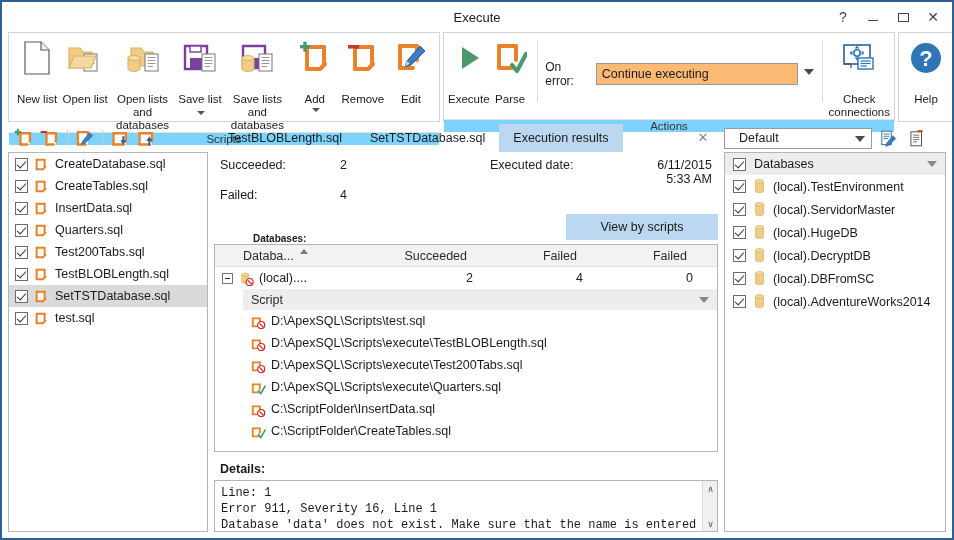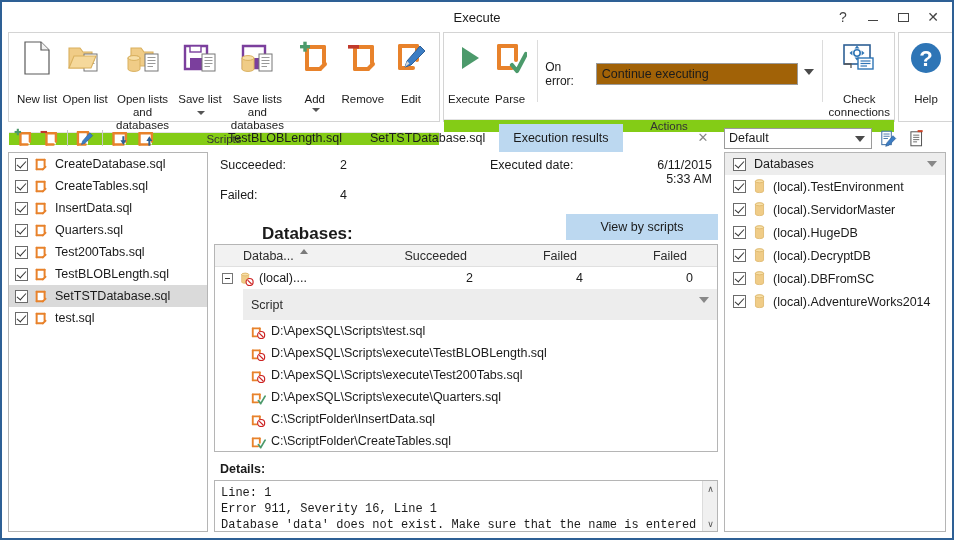--- a/index.html
+++ b/index.html
@@ -69,21 +69,21 @@
     flex-direction: column;
   }
   .rgroup-body {
     flex: 1;
     display: flex;
     align-items: flex-start;
     padding: 3px 4px 0 4px;
   }
   .rgroup-title {
     height: 17px;
-    background: #84cc16;
+    background: #7dd3fc;
     border-top: 1px solid #e2e2e2;
     font-size: 11.5px;
     color: #333;
     display: flex; align-items: center; justify-content: center;
   }
   .rbtn {
     width: 62px;
     min-height: 68px;
     display: flex;
     flex-direction: column;
@@ -117,21 +117,21 @@
   .onerror-wrap {
     display: flex; align-items: center;
     margin-top: 24px;
     margin-left: 2px;
   }
   .onerror-lbl { font-size: 12px; margin-right: 6px; }
   .combo {
     position: relative;
     width: 218px; height: 22px;
     border: 1px solid #9a9a9a;
-    background: #a16207;
+    background: #fdba74;
     display: flex; align-items: center;
     padding-left: 5px;
     font-size: 12.5px;
   }
   .combo-arrow {
     position: absolute;
     right: -17px; top: 5px;
     width: 0; height: 0;
     border-left: 5px solid transparent;
     border-right: 5px solid transparent;
@@ -224,23 +224,23 @@
     font-size: 12.5px;
   }
   .summary .v { color:#1b1b1b; }
   .sectionbar {
     position: relative;
     height: 30px;
     margin-top: 12px;
   }
   .section-label {
     position: absolute;
-    left: 10px; bottom: 0px;
+    left: 1px; bottom: 0px;
     font-weight: bold;
-    font-size: 17px;
+    font-size: 10px;
     padding-left: 38px;
   }
   .viewbtn {
     position: absolute;
     right: 0; top: 0;
     width: 152px; height: 26px;
     background: #bcd8f0;
     display:flex; align-items:center; justify-content:center;
     font-size: 12.5px;
     cursor: default;
@@ -285,21 +285,21 @@
     flex: 0 0 auto;
   }
   .expander::before {
     content:"";
     position:absolute; left:2px; top:4px;
     width:5px; height:1px; background:#333;
   }
   .gc0 { width: 150px; display:flex; align-items:center; gap:5px; }
   .gcn { width: 110px; text-align:right; padding-right:8px; }
   .subhead {
-    height: 31px;
+    height: 21px;
     background: #ededed;
     display:flex; align-items:center;
     margin-left: 28px;
     font-size: 12.5px;
     color: #2b2b2b;
     padding-left: 8px;
     position: relative;
   }
   .subhead .filt {
     position:absolute; right:8px; top:8px;
@@ -354,21 +354,21 @@
     height: 28px;
     display:flex; align-items:center;
     gap: 4px;
   }
   .rp-combo {
     position: relative;
     width: 148px; height: 21px;
     border: 1px solid #9a9a9a;
     background:#fff;
     display:flex; align-items:center;
-    padding-left:4px;
+    padding-left:14px;
     font-size:12.5px;
   }
   .rp-combo-arrow {
     position:absolute; right:6px; top:7px;
     width:0;height:0;
     border-left:5px solid transparent;
     border-right:5px solid transparent;
     border-top:6px solid #4a4a4a;
   }
   .rp-btn {

